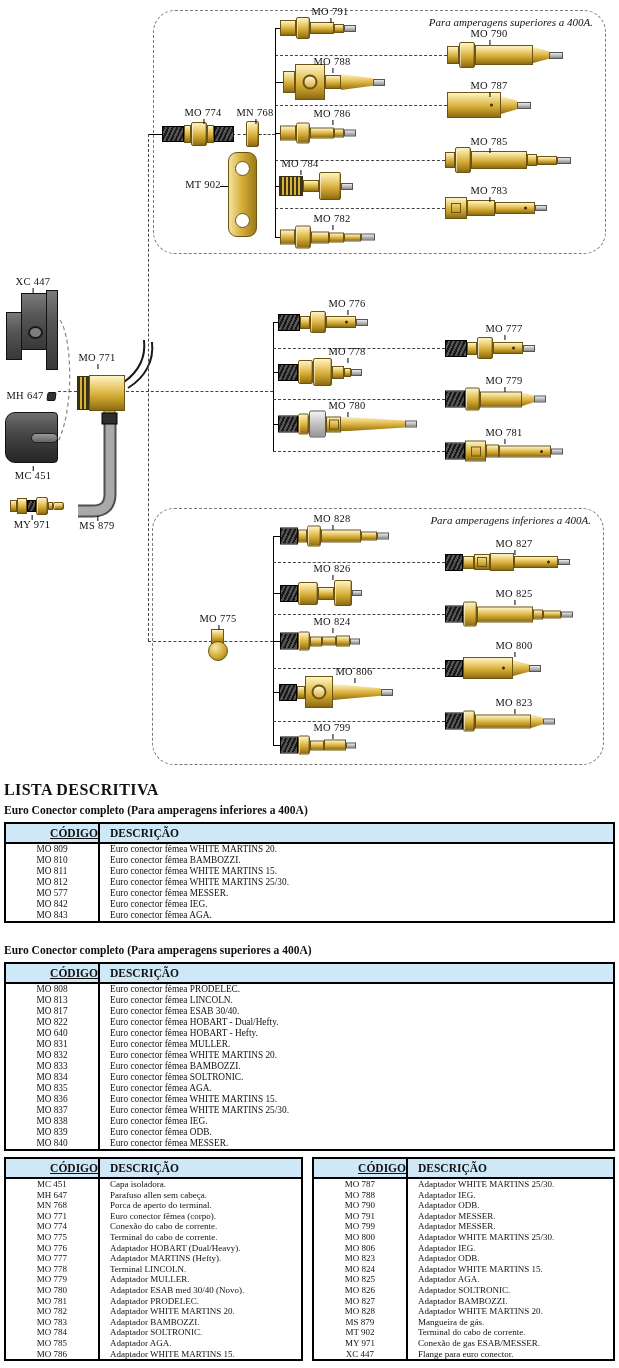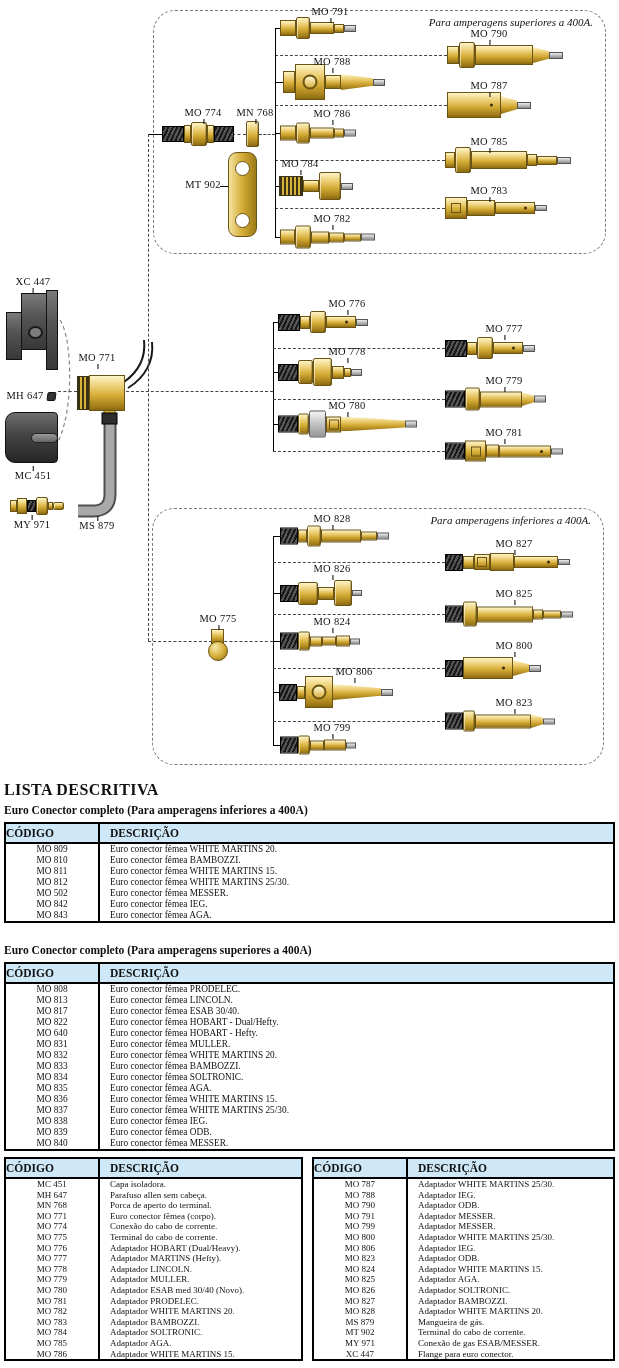--- a/index.html
+++ b/index.html
@@ -29,21 +29,21 @@
   .dot{position:absolute;right:7px;top:50%;transform:translateY(-50%);width:3px;height:3px;border-radius:50%;background:#3a2f08;}
   .plabel{position:absolute;transform:translateX(-50%);font-size:10.5px;line-height:1;white-space:nowrap;letter-spacing:.3px;}
   .plabel.tick:after{content:"";position:absolute;left:50%;top:100%;height:5px;border-left:1px solid #000;}
   .plabel.below:after{content:"";position:absolute;left:50%;bottom:100%;top:auto;height:5px;border-left:1px solid #000;}
   .dk{background:linear-gradient(180deg,#7a7a7a,#555 40%,#383838);border:1px solid #111;box-sizing:border-box;position:absolute;}
   
   .heading{position:absolute;left:4px;top:781px;margin:0;font-size:16px;font-weight:bold;letter-spacing:.4px;}
   .subtitle{position:absolute;left:4px;font-size:11.5px;font-weight:bold;}
   table.ptable{position:absolute;border-collapse:collapse;table-layout:fixed;border:2.5px solid #000;background:#fff;}
   table.ptable th{background:#cfe8f7;border-bottom:2.5px solid #000;font-size:11.5px;font-weight:bold;height:16px;padding:1px 0;text-align:left;}
-  table.ptable th.code-col{width:92px;text-align:left;border-right:2.5px solid #000;}
+  table.ptable th.code-col{width:92px;text-align:right;border-right:2.5px solid #000;text-decoration:underline;}
   table.ptable td{font-size:9.3px;line-height:11px;padding:0;}
   table.ptable td.code-cell{text-align:center;border-right:2.5px solid #000;}
   table.ptable td.desc-cell{padding-left:10px;}
   table.ptable th.desc-col{padding-left:10px;}
   .small td{line-height:10.6px !important;font-size:9px !important;}
 </style>
 </head>
 <body>
 
 <div class="page">
@@ -398,21 +398,21 @@
         </tr>
         <tr>
           <td class="code-cell">MO 811</td>
           <td class="desc-cell">Euro conector fêmea WHITE MARTINS 15.</td>
         </tr>
         <tr>
           <td class="code-cell">MO 812</td>
           <td class="desc-cell">Euro conector fêmea WHITE MARTINS 25/30.</td>
         </tr>
         <tr>
-          <td class="code-cell">MO 502</td>
+          <td class="code-cell">MO 577</td>
           <td class="desc-cell">Euro conector fêmea MESSER.</td>
         </tr>
         <tr>
           <td class="code-cell">MO 842</td>
           <td class="desc-cell">Euro conector fêmea IEG.</td>
         </tr>
         <tr>
           <td class="code-cell">MO 843</td>
           <td class="desc-cell">Euro conector fêmea AGA.</td>
         </tr>
@@ -526,21 +526,21 @@
         <tr>
           <td class="code-cell">MO 776</td>
           <td class="desc-cell">Adaptador HOBART (Dual/Heavy).</td>
         </tr>
         <tr>
           <td class="code-cell">MO 777</td>
           <td class="desc-cell">Adaptador MARTINS (Hefty).</td>
         </tr>
         <tr>
           <td class="code-cell">MO 778</td>
-          <td class="desc-cell">Adaptador LINCOLN.</td>
+          <td class="desc-cell">Terminal LINCOLN.</td>
         </tr>
         <tr>
           <td class="code-cell">MO 779</td>
           <td class="desc-cell">Adaptador MULLER.</td>
         </tr>
         <tr>
           <td class="code-cell">MO 780</td>
           <td class="desc-cell">Adaptador ESAB med 30/40 (Novo).</td>
         </tr>
         <tr>

